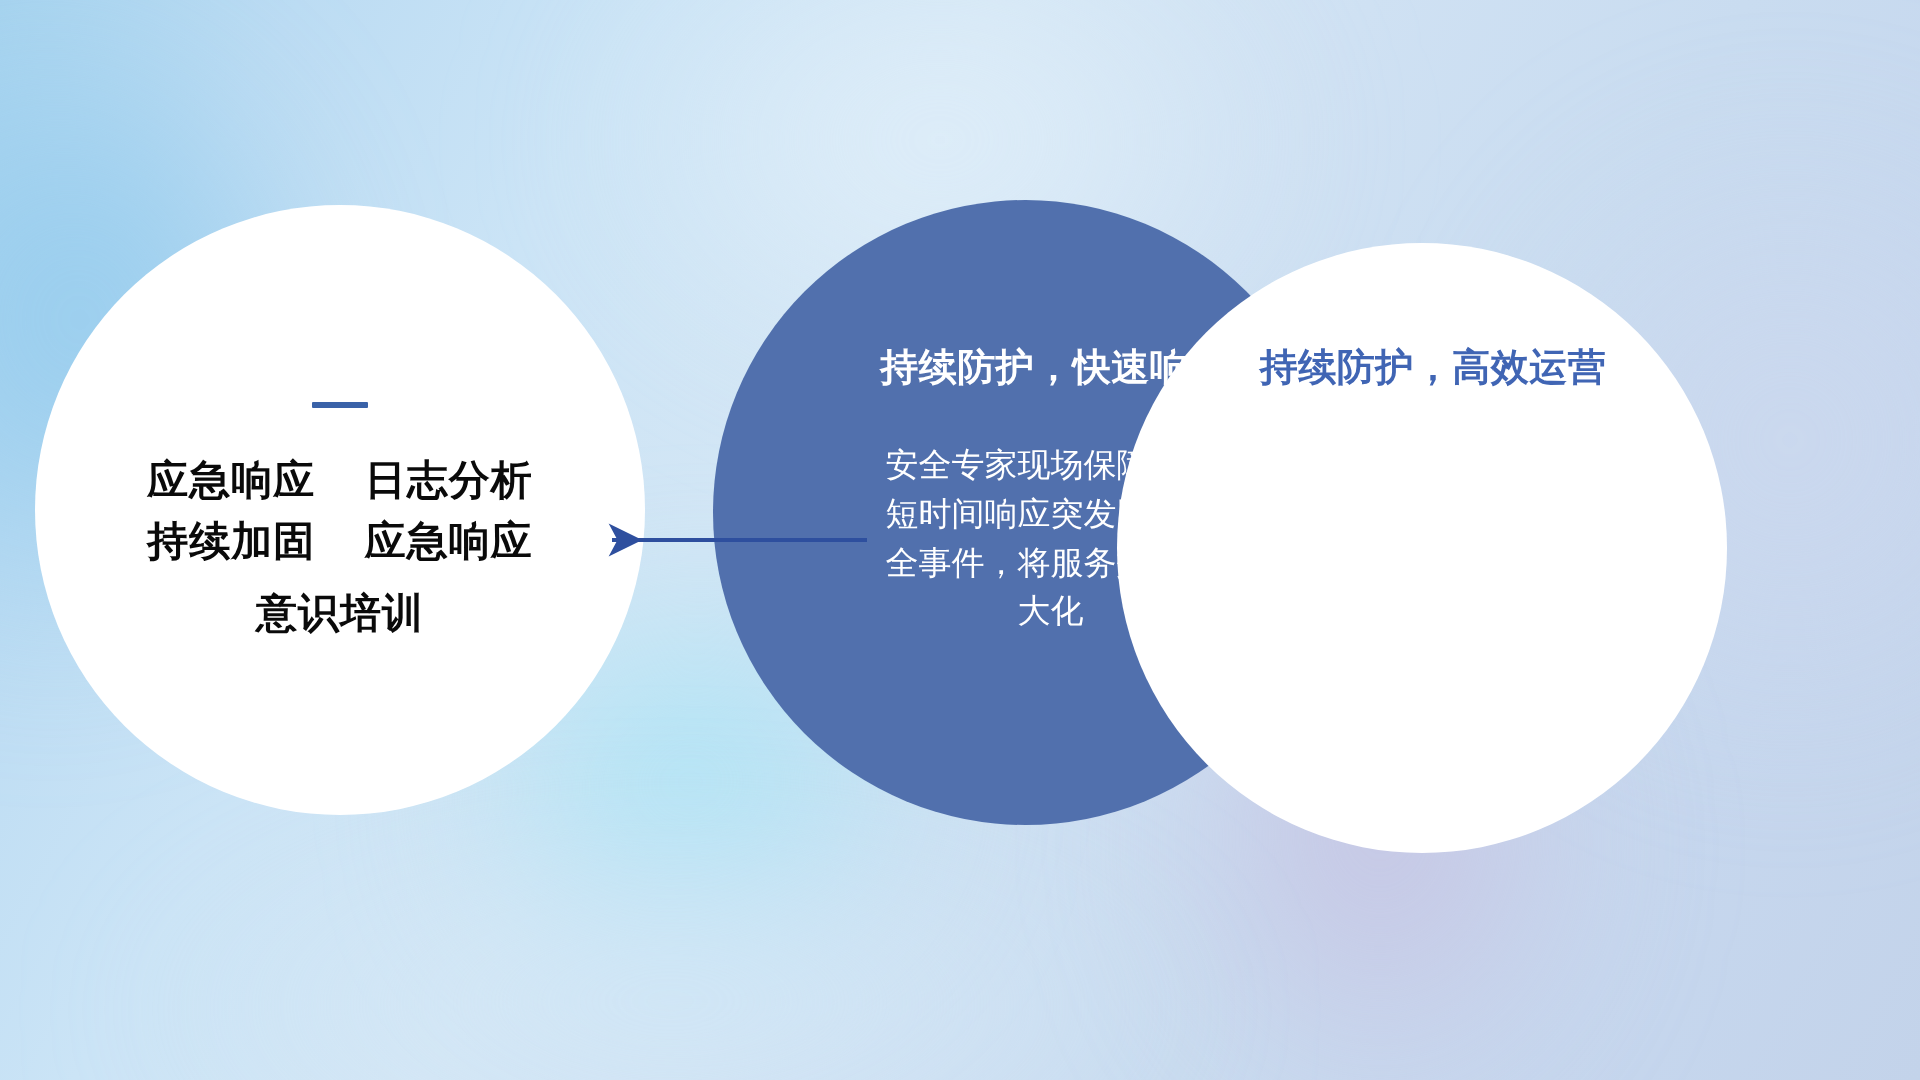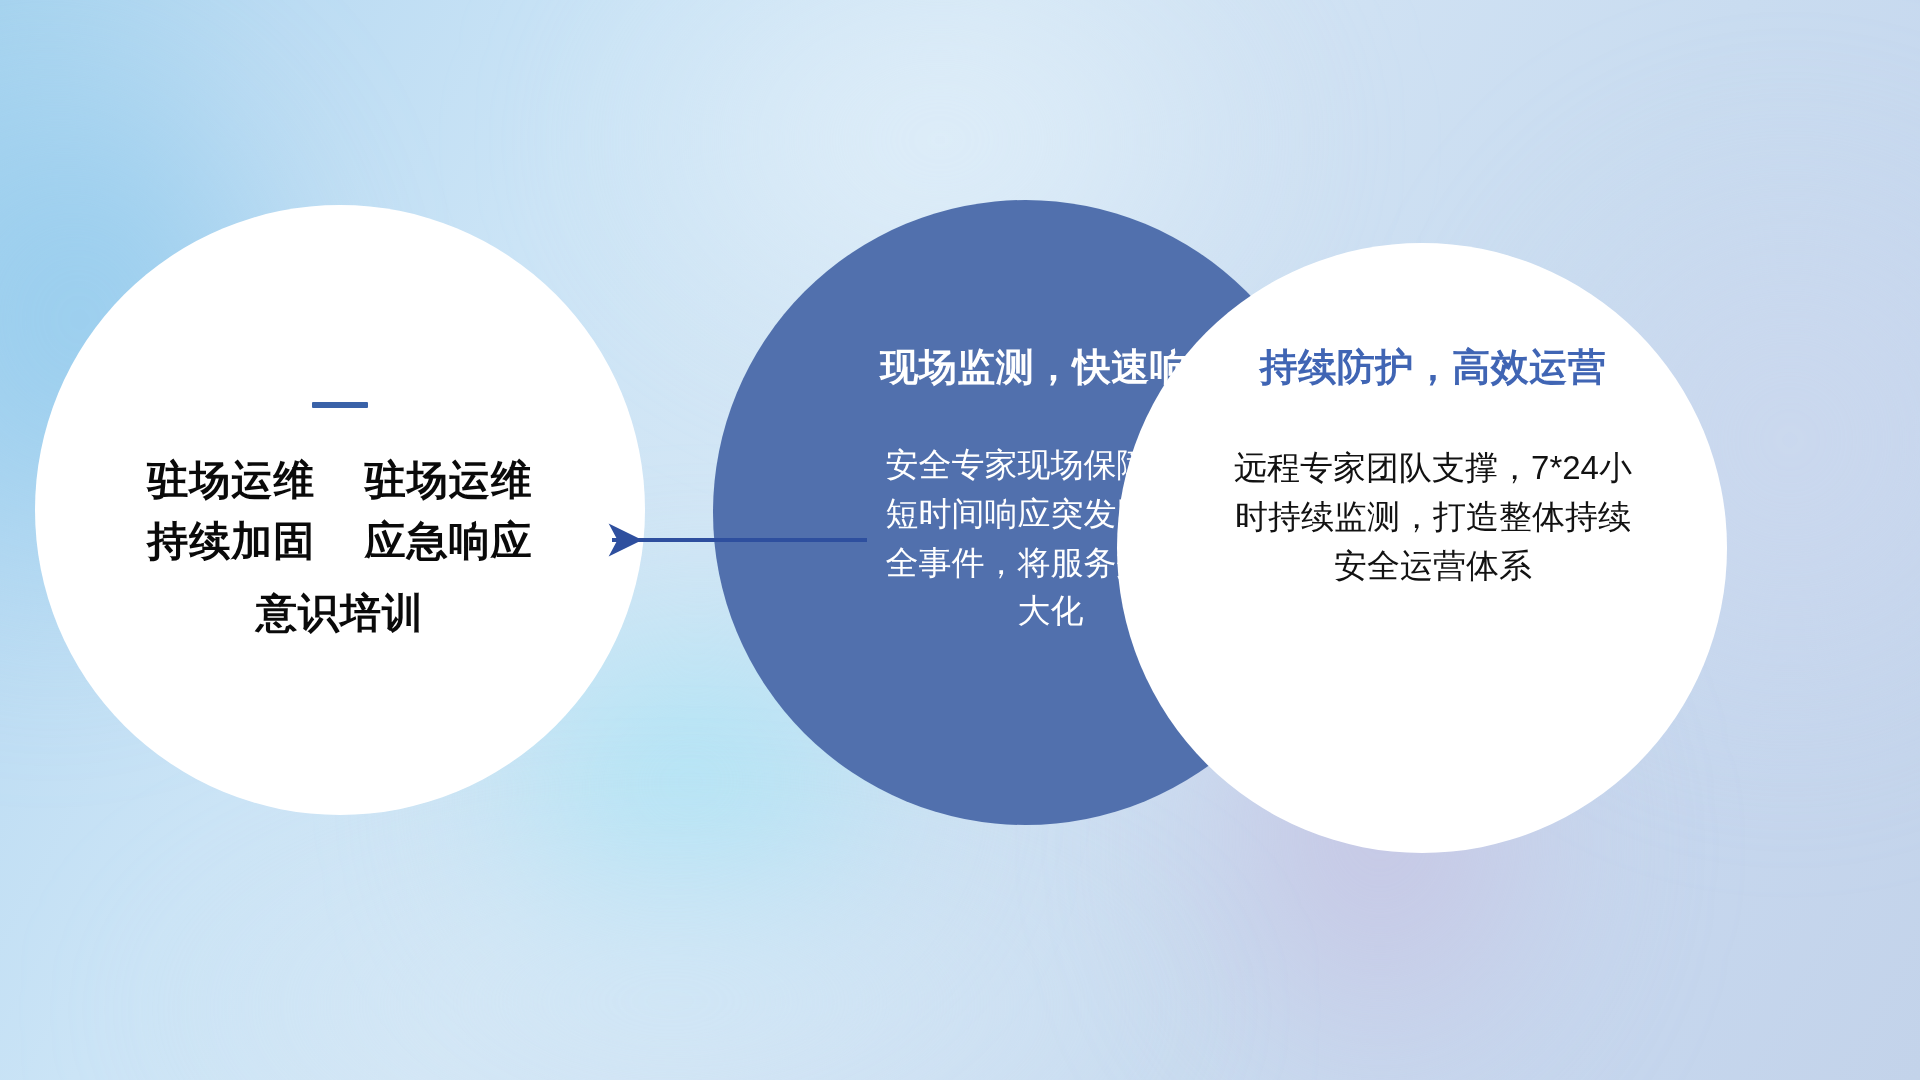--- a/index.html
+++ b/index.html
@@ -213,28 +213,27 @@
     <defs>
       <marker id="arrowhead-left" markerWidth="9" markerHeight="9" refX="7.6" refY="4.5" orient="auto-start-reverse" markerUnits="strokeWidth">
         <path d="M 8.4 0.6 L 0.4 4.5 L 8.4 8.4 L 6.3 4.5 Z" fill="#2e4f9e"></path>
       </marker>
     </defs>
     <line x1="272" y1="25" x2="17" y2="25" stroke="#2e4f9e" stroke-width="4.2" marker-end="url(#arrowhead-left)"></line>
   </svg>
 
   <div id="left-content">
     <div id="left-divider"></div>
-    <div class="left-line" id="left-line-1">驻场运维    驻场运维</div>
+    <div class="left-line" id="left-line-1">应急响应    日志分析</div>
     <div class="left-line" id="left-line-2">持续加固    应急响应</div>
     <div class="left-line" id="left-line-3">意识培训</div>
   </div>
 
   <div id="middle-content">
-    <div id="middle-heading">现场监测，快速响应</div>
+    <div id="middle-heading">持续防护，快速响应</div>
     <div id="middle-body">安全专家现场保障，最短时间响应突发网络安全事件，将服务效率最大化</div>
   </div>
 
   <div id="right-content">
     <div id="right-heading">持续防护，高效运营</div>
-    <div id="right-body">远程专家团队支撑，7*24小时持续监测，打造整体持续安全运营体系</div>
   </div>
 
 </div>
 
 </body></html>

